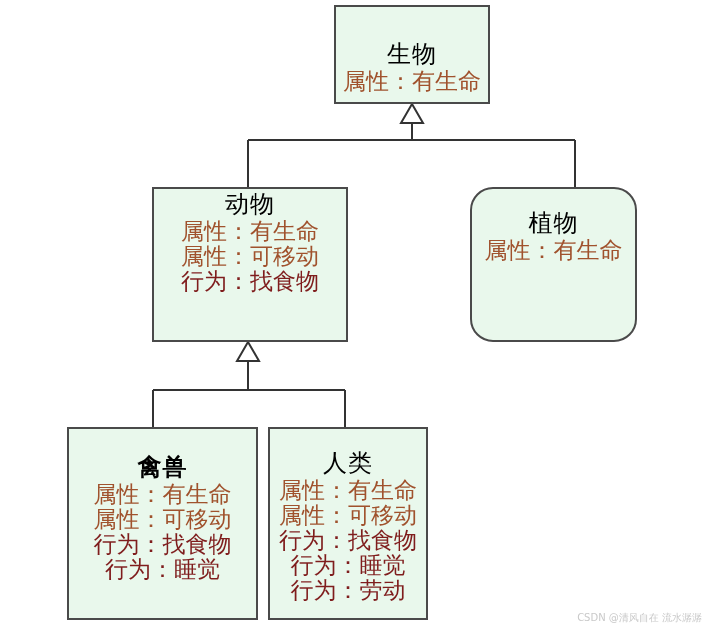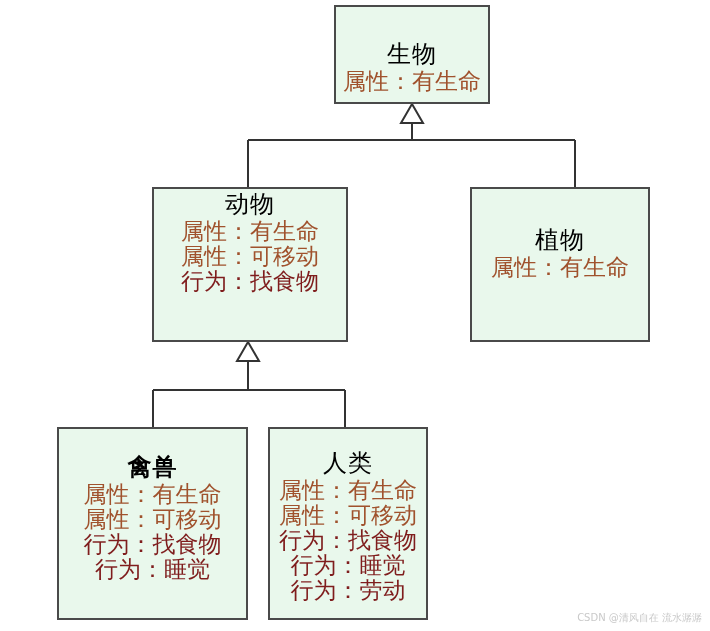--- a/index.html
+++ b/index.html
@@ -67,22 +67,22 @@
     bottom: 6px;
     font-size: 10px;
     color: #c9c9c9;
     white-space: nowrap;
     z-index: 5;
   }
 
   
   #box-shengwu  { left: 334px; top: 5px;   width: 156px; height: 99px;  padding-top: 32px; }
   #box-dongwu   { left: 152px; top: 187px; width: 196px; height: 155px; }
-  #box-zhiwu    { left: 470px; top: 187px; width: 180px; height: 155px; padding-top: 36px; }
-  #box-qinshou  { left: 57px;  top: 427px; width: 191px; height: 193px; padding-top: 23px; }
+  #box-zhiwu    { left: 470px; top: 187px; width: 167px; height: 155px; padding-top: 19px; border-radius: 23px; }
+  #box-qinshou  { left: 67px;  top: 427px; width: 191px; height: 193px; padding-top: 23px; }
   #box-renlei   { left: 268px; top: 427px; width: 160px; height: 193px; padding-top: 19px; }
 </style>
 </head>
 <body>
 
 <div id="canvas">
 
   <svg class="edges" viewBox="0 0 710 631" xmlns="http://www.w3.org/2000/svg">
 
     <line x1="412" y1="140" x2="412" y2="122" stroke="#333333" stroke-width="2"></line>

